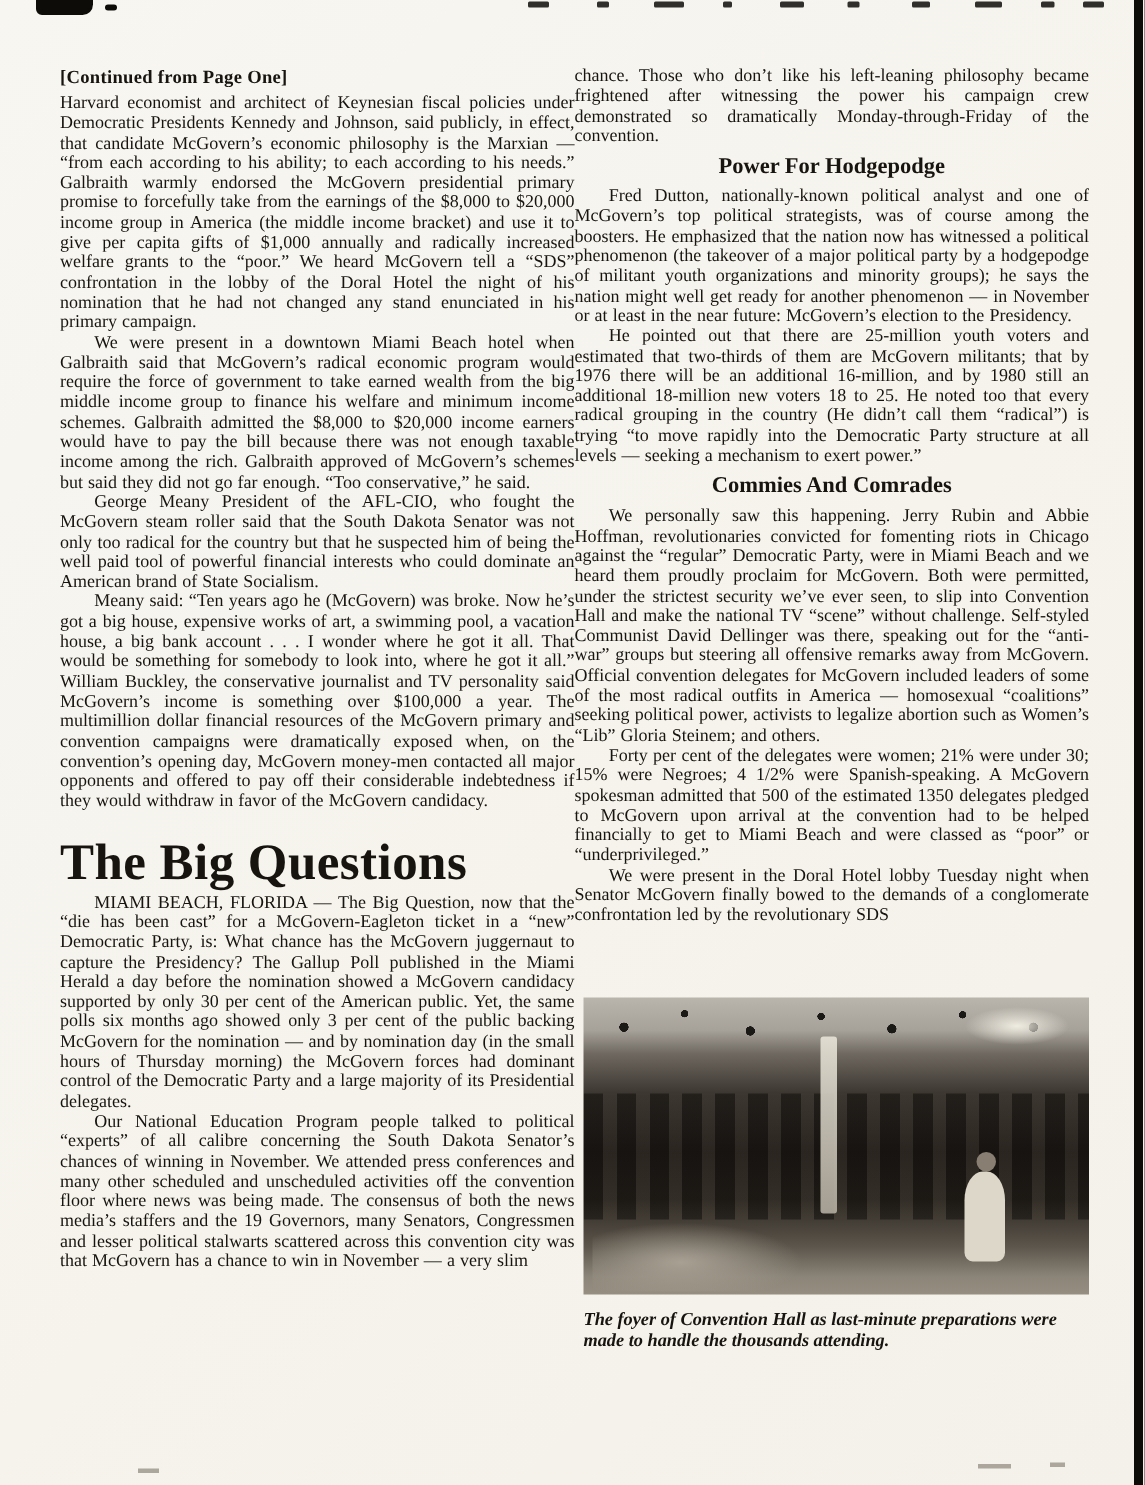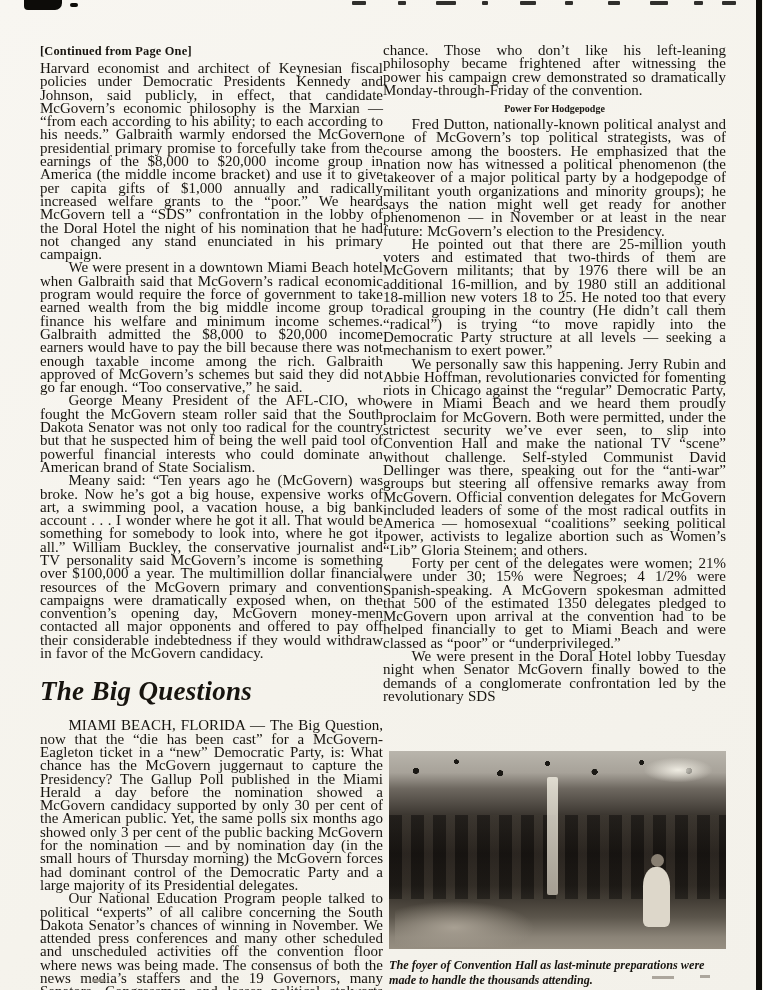--- a/index.html
+++ b/index.html
@@ -9,24 +9,24 @@
     width:763px; height:990px;
     margin:0 auto;
     background:linear-gradient(135deg,#f8f6f1 0%,#f5f3ec 55%,#f3f1ea 100%);
     font-family:"Liberation Serif","DejaVu Serif",serif;
     color:#17140f;
     overflow:hidden;
   }
   .columns { display:flex; padding:44px 37px 0 40px; }
   .col { flex:1 1 0; min-width:0; }
   .continued { font-weight:bold; font-size:12.4px; line-height:14px; margin-bottom:4px; letter-spacing:.2px; }
-  .para { font-size:15px; line-height:13.3px; text-align:justify; text-indent:1.9em; word-spacing:.4px; }
+  .para { font-size:12px; line-height:13.3px; text-align:justify; text-indent:1.9em; word-spacing:.4px; }
   .para.no-indent { text-indent:0; }
-  .headline { font-size:27px; font-weight:bold; letter-spacing:.3px; margin:16px 0 12px 0;font-style:italic; }
-  .subhead { font-size:10px; font-weight:bold; text-align:center; margin:6px 0 4px 0; }
+  .headline { font-size:34px; font-weight:bold; letter-spacing:.3px; margin:16px 0 0 0; }
+  .subhead { font-size:15px; font-weight:bold; text-align:center; margin:6px 0 4px 0; }
   .figure { margin:48px 0 18px 6px; }
   .photo {
     position:relative; width:100%; height:198px; overflow:hidden;
     background:
       linear-gradient(to bottom,
         #b9b5ac 0%, #a7a299 11%, #6e6860 19%, #39342e 33%,
         #241f1b 52%, #2e2923 68%, #5c564c 84%, #8b8478 94%, #968e81 100%);
   }
   .ph { position:absolute; }
   .ph-ceiling { top:0; left:0; right:0; height:36px;
@@ -107,20 +107,21 @@
     <div class="col">
       <p class="para no-indent">chance. Those who don’t like his left-leaning philosophy became frightened after witnessing the power his campaign crew demonstrated so dramatically Monday-through-Friday of the convention.</p>
 
       <section>
         <h3 class="subhead">Power For Hodgepodge</h3>
         <p class="para">Fred Dutton, nationally-known political analyst and one of McGovern’s top political strategists, was of course among the boosters. He emphasized that the nation now has witnessed a political phenomenon (the takeover of a major political party by a hodgepodge of militant youth organizations and minority groups); he says the nation might well get ready for another phenomenon — in November or at least in the near future: McGovern’s election to the Presidency.</p>
         <p class="para">He pointed out that there are 25-million youth voters and estimated that two-thirds of them are McGovern militants; that by 1976 there will be an additional 16-million, and by 1980 still an additional 18-million new voters 18 to 25. He noted too that every radical grouping in the country (He didn’t call them “radical”) is trying “to move rapidly into the Democratic Party structure at all levels — seeking a mechanism to exert power.”</p>
       </section>
 
       <section>
+        <h3 class="subhead">Commies And Comrades</h3>
         <p class="para">We personally saw this happening. Jerry Rubin and Abbie Hoffman, revolutionaries convicted for fomenting riots in Chicago against the “regular” Democratic Party, were in Miami Beach and we heard them proudly proclaim for McGovern. Both were permitted, under the strictest security we’ve ever seen, to slip into Convention Hall and make the national TV “scene” without challenge. Self-styled Communist David Dellinger was there, speaking out for the “anti-war” groups but steering all offensive remarks away from McGovern. Official convention delegates for McGovern included leaders of some of the most radical outfits in America — homosexual “coalitions” seeking political power, activists to legalize abortion such as Women’s “Lib” Gloria Steinem; and others.</p>
         <p class="para">Forty per cent of the delegates were women; 21% were under 30; 15% were Negroes; 4 1/2% were Spanish-speaking. A McGovern spokesman admitted that 500 of the estimated 1350 delegates pledged to McGovern upon arrival at the convention had to be helped financially to get to Miami Beach and were classed as “poor” or “underprivileged.”</p>
       </section>
 
       <section>
         <p class="para">We were present in the Doral Hotel lobby Tuesday night when Senator McGovern finally bowed to the demands of a conglomerate confrontation led by the revolutionary SDS</p>
       </section>
 
       <figure class="figure">
         <div class="photo">

